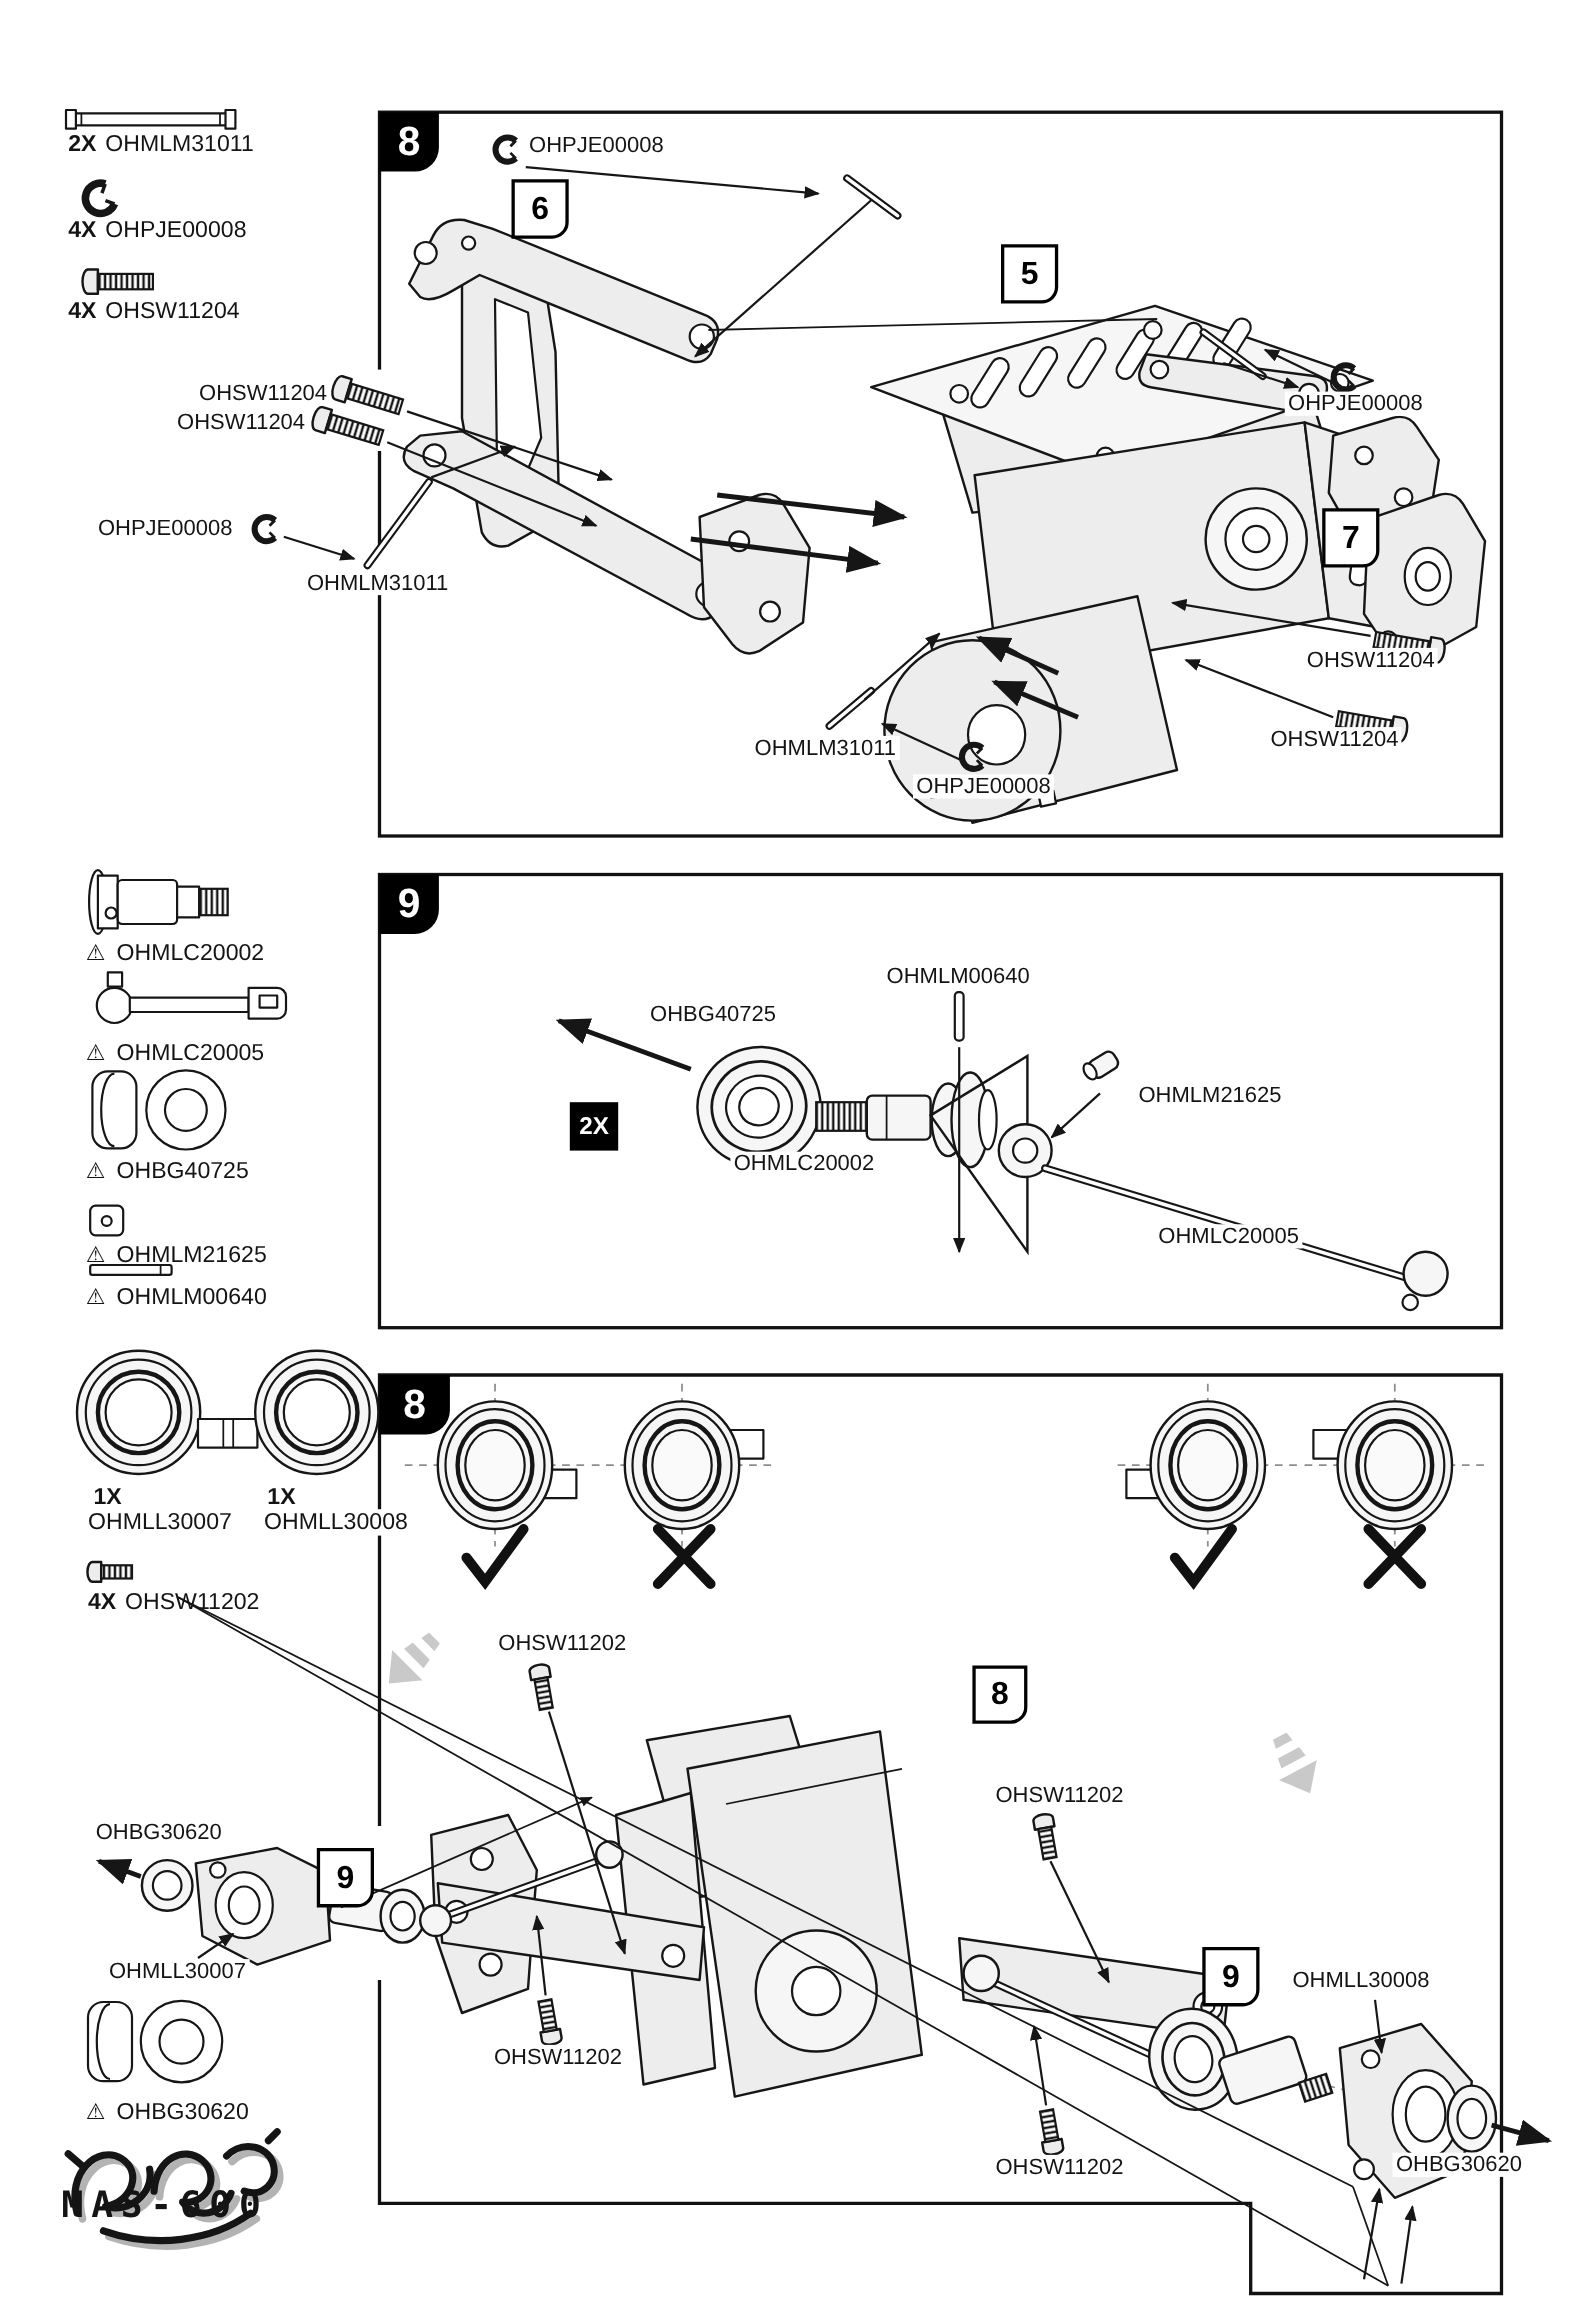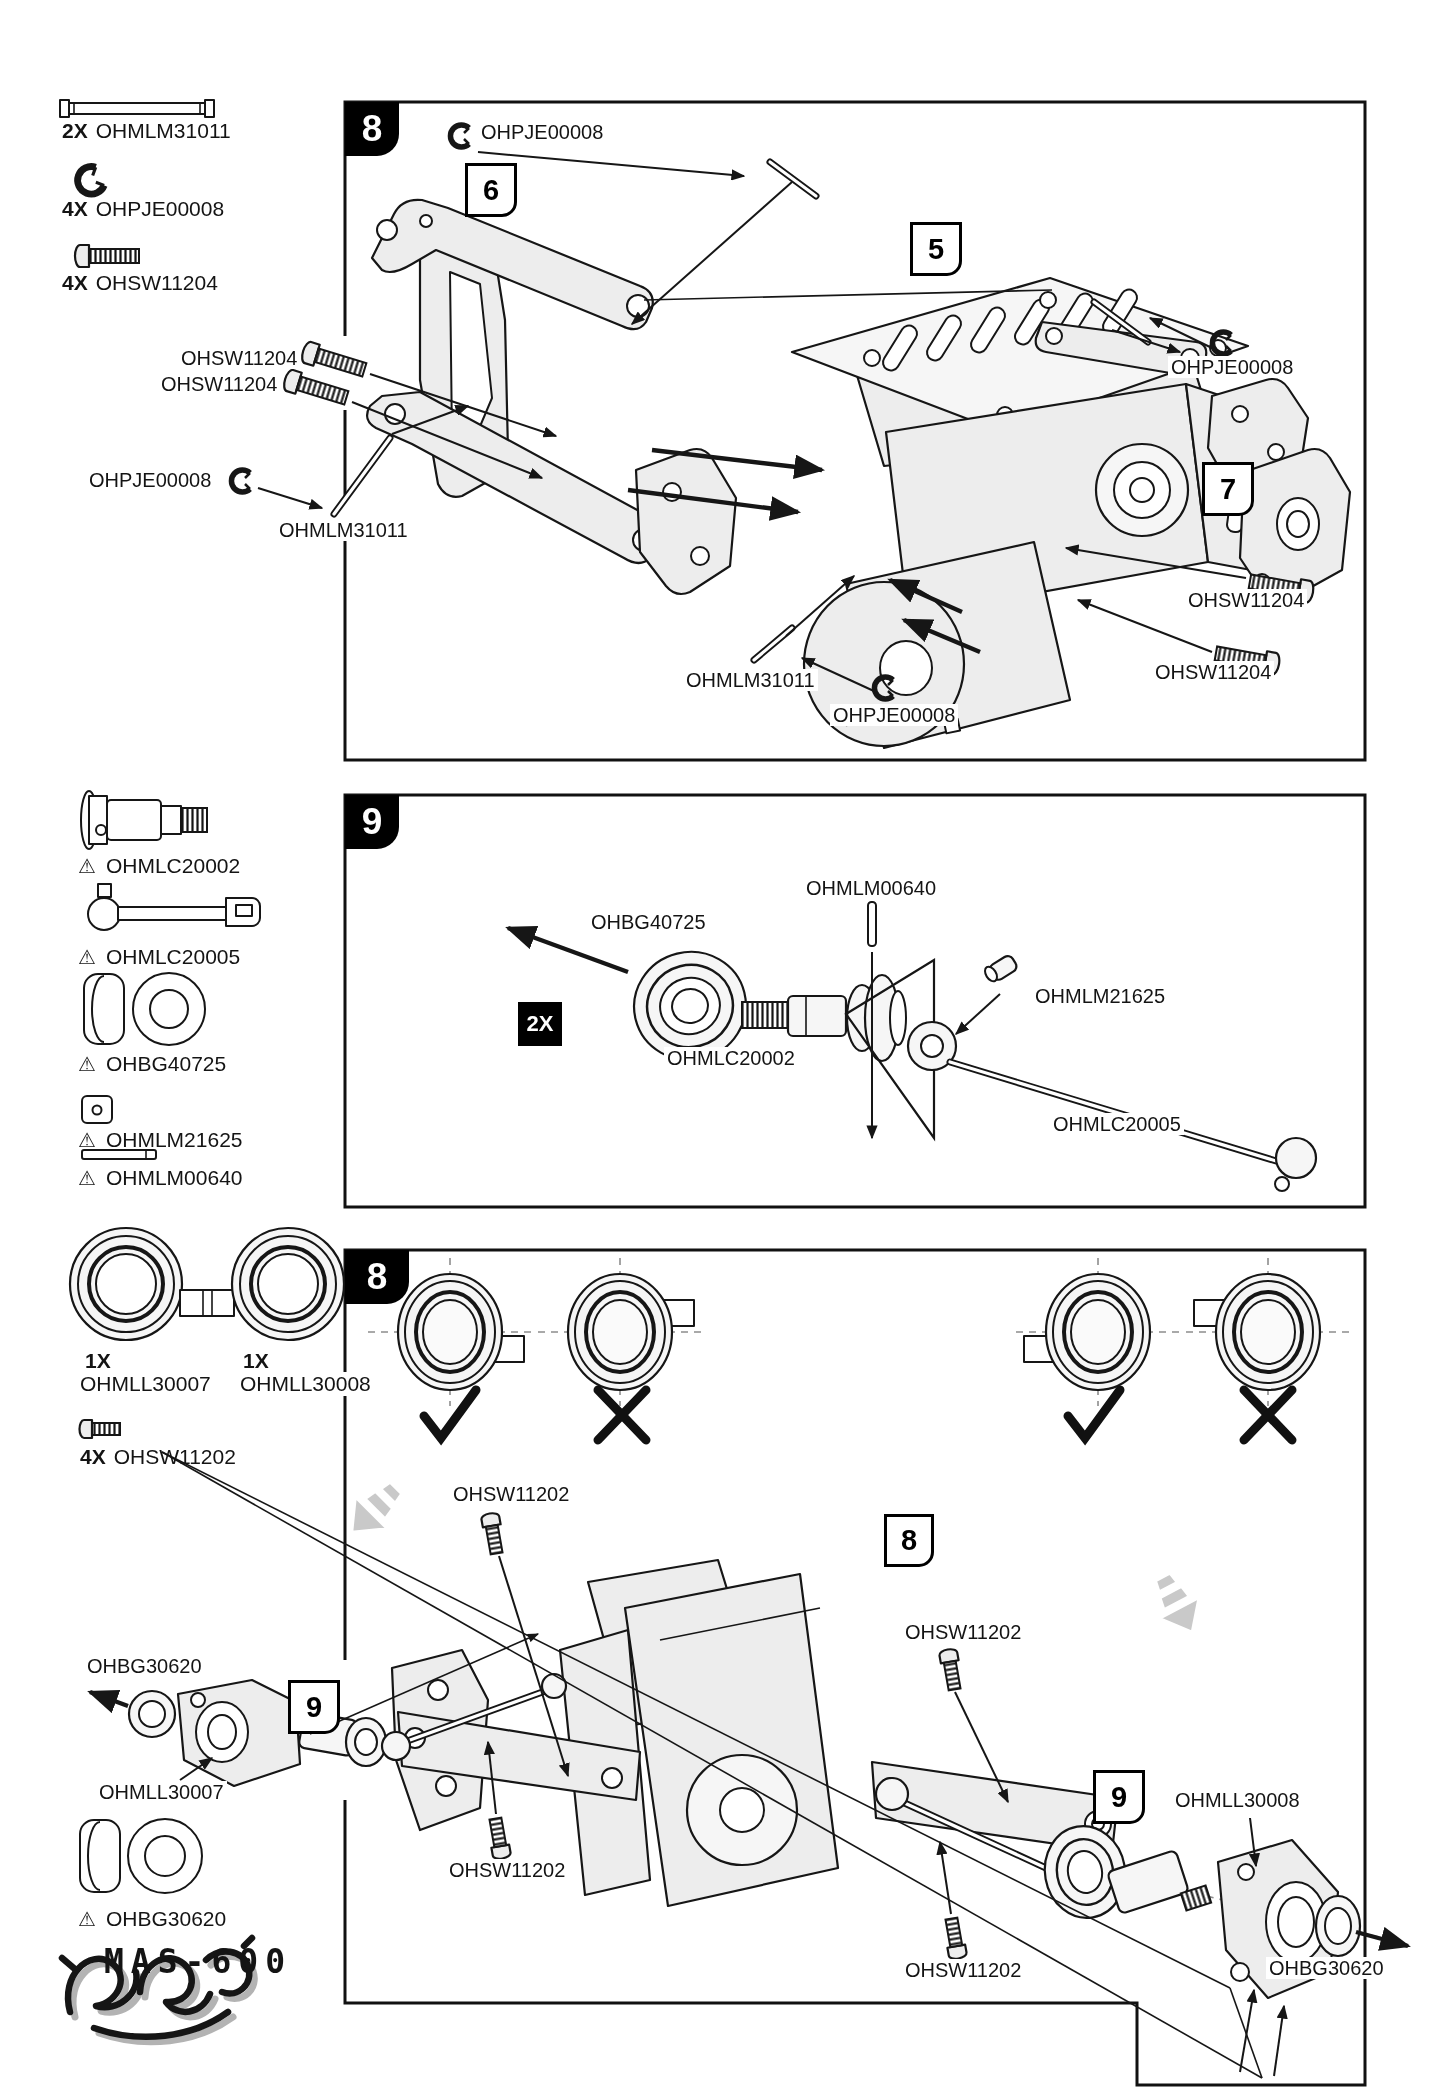--- a/index.html
+++ b/index.html
@@ -513,15 +513,15 @@
 
 <div class="cl-label" style="left:450px;top:1483px;">OHSW11202</div>
 <div class="cl-label" style="left:902px;top:1621px;">OHSW11202</div>
 <div class="cl-label" style="left:446px;top:1859px;">OHSW11202</div>
 <div class="cl-label" style="left:902px;top:1959px;">OHSW11202</div>
 <div class="cl-label" style="left:84px;top:1655px;">OHBG30620</div>
 <div class="cl-label" style="left:96px;top:1781px;">OHMLL30007</div>
 <div class="cl-label" style="left:1172px;top:1789px;">OHMLL30008</div>
 <div class="cl-label" style="left:1266px;top:1957px;">OHBG30620</div>
 
-<div id="brand-model" style="left:56px;top:1942px;margin-left:48px;">MAS-600</div>
+<div id="brand-model" style="left:56px;top:1984px;">MAS-600</div>
 
 </div>
 
 </body></html>

